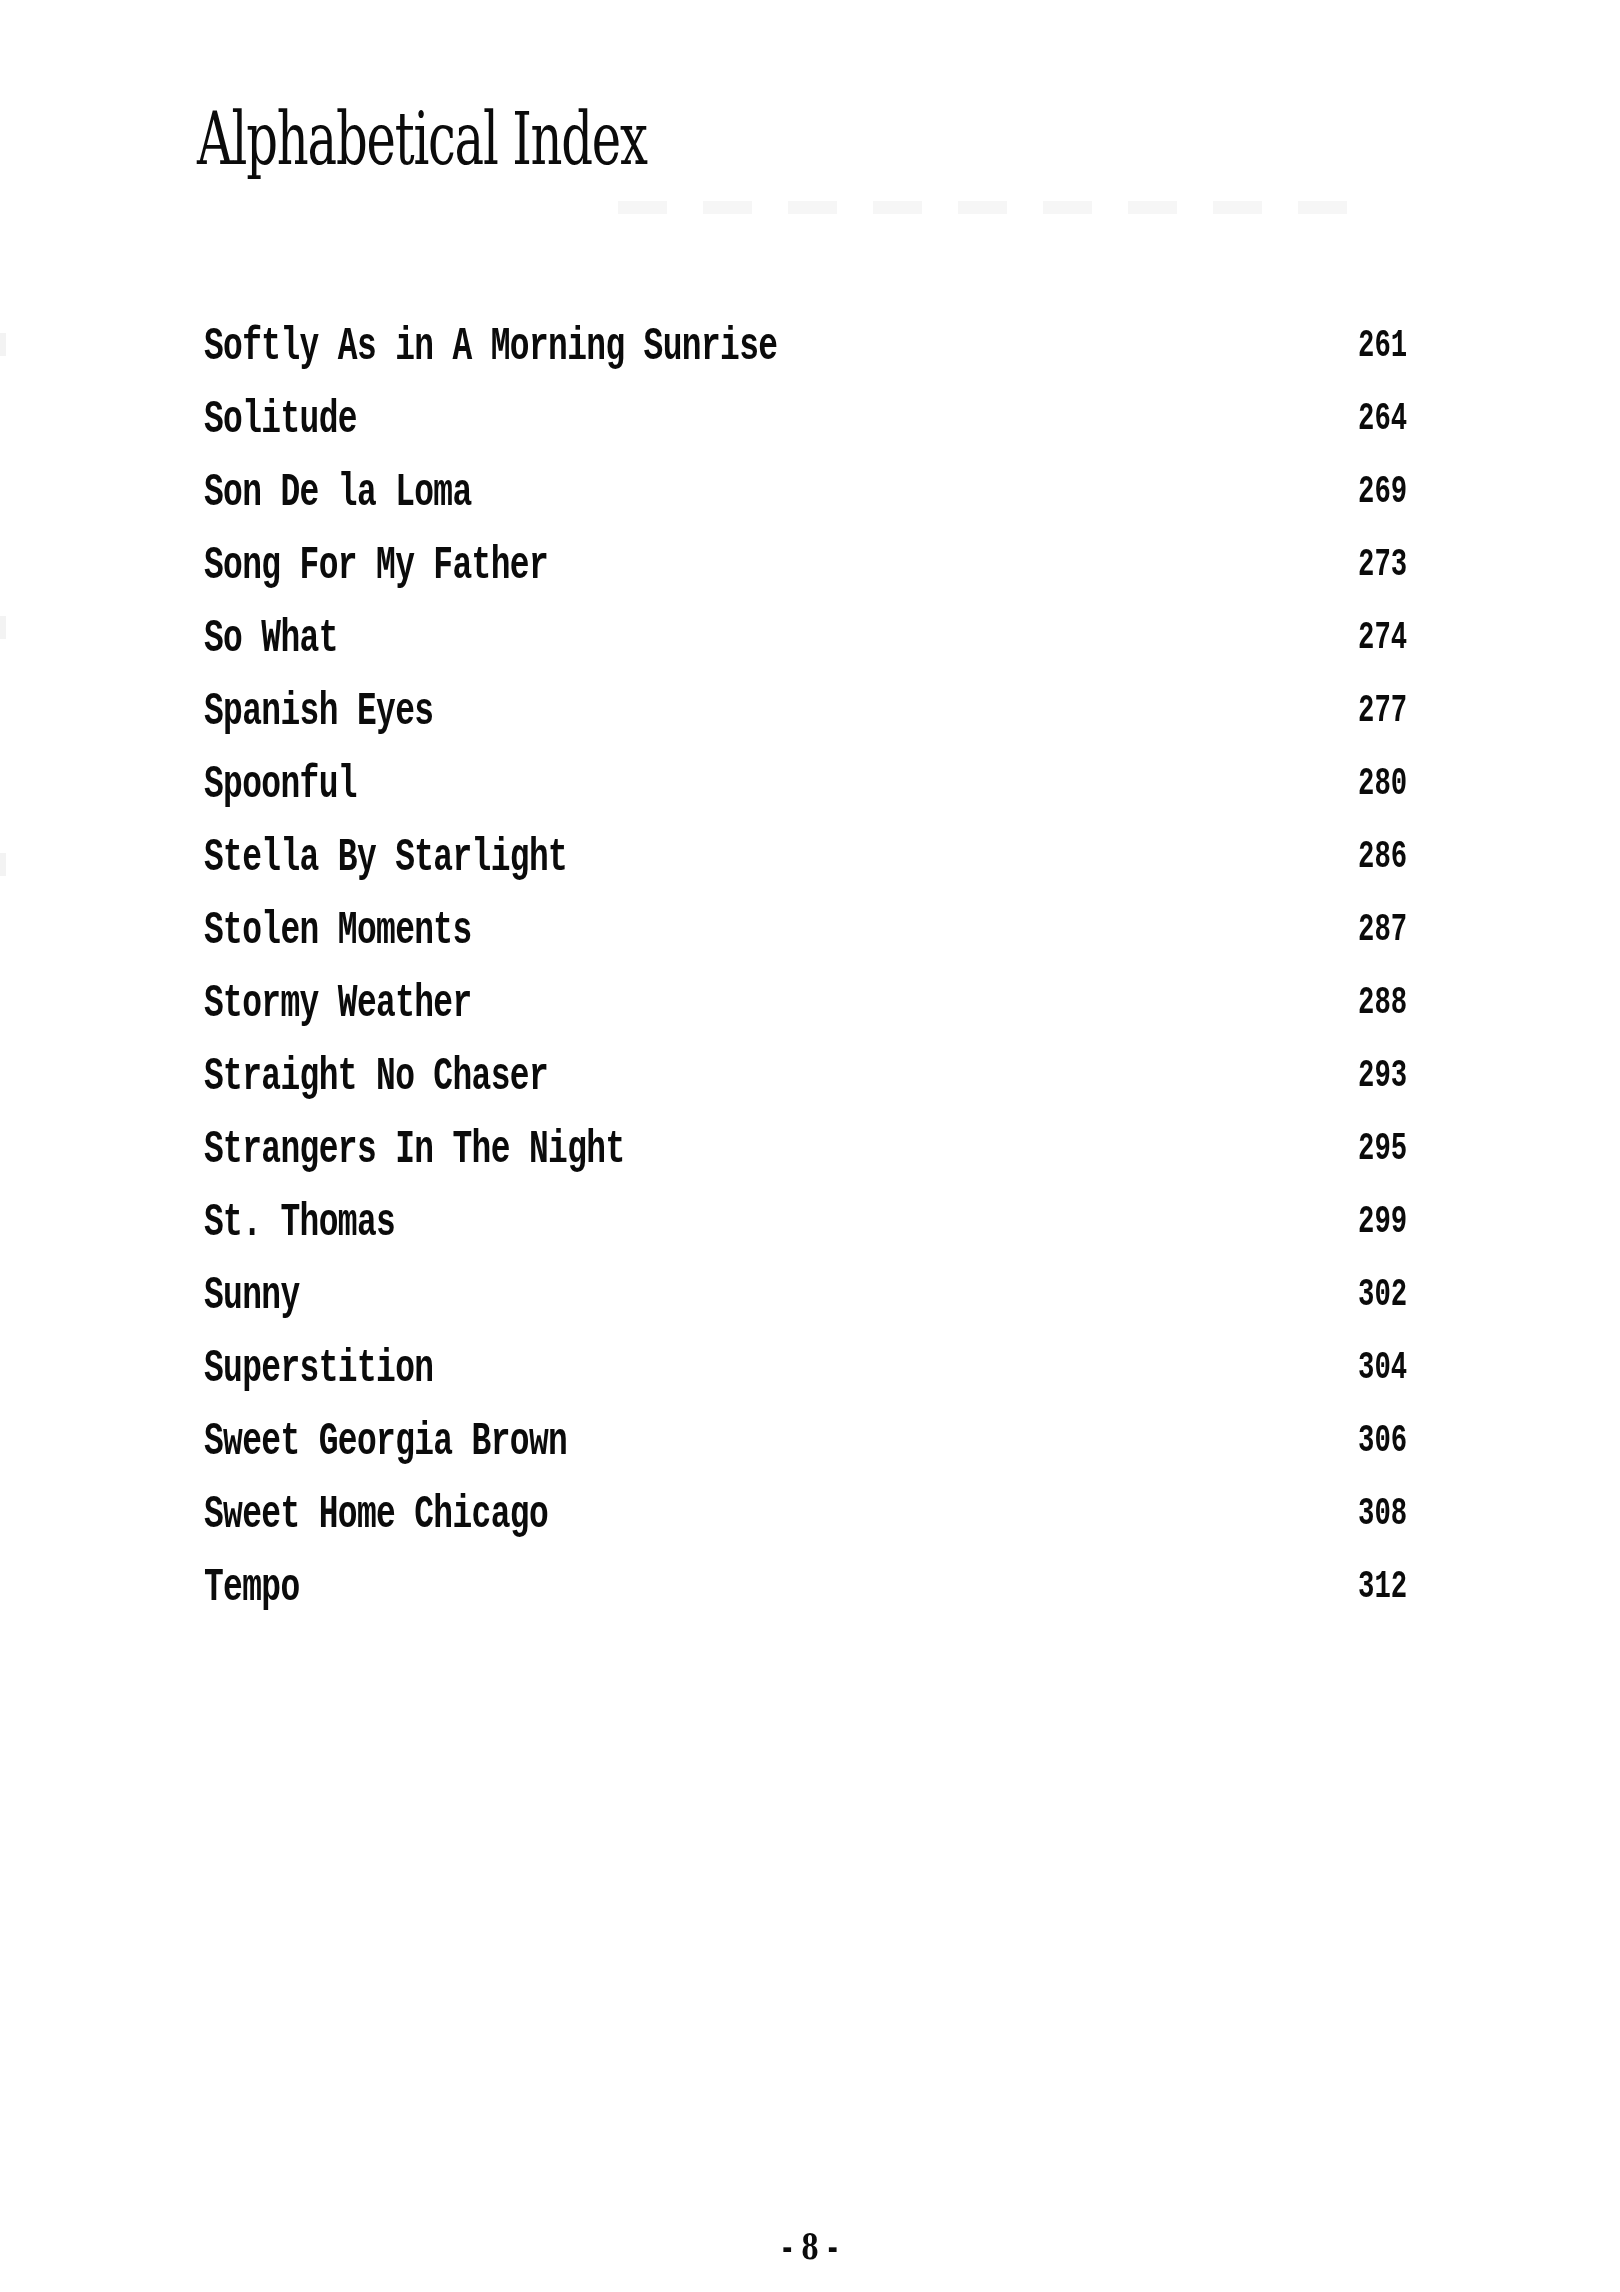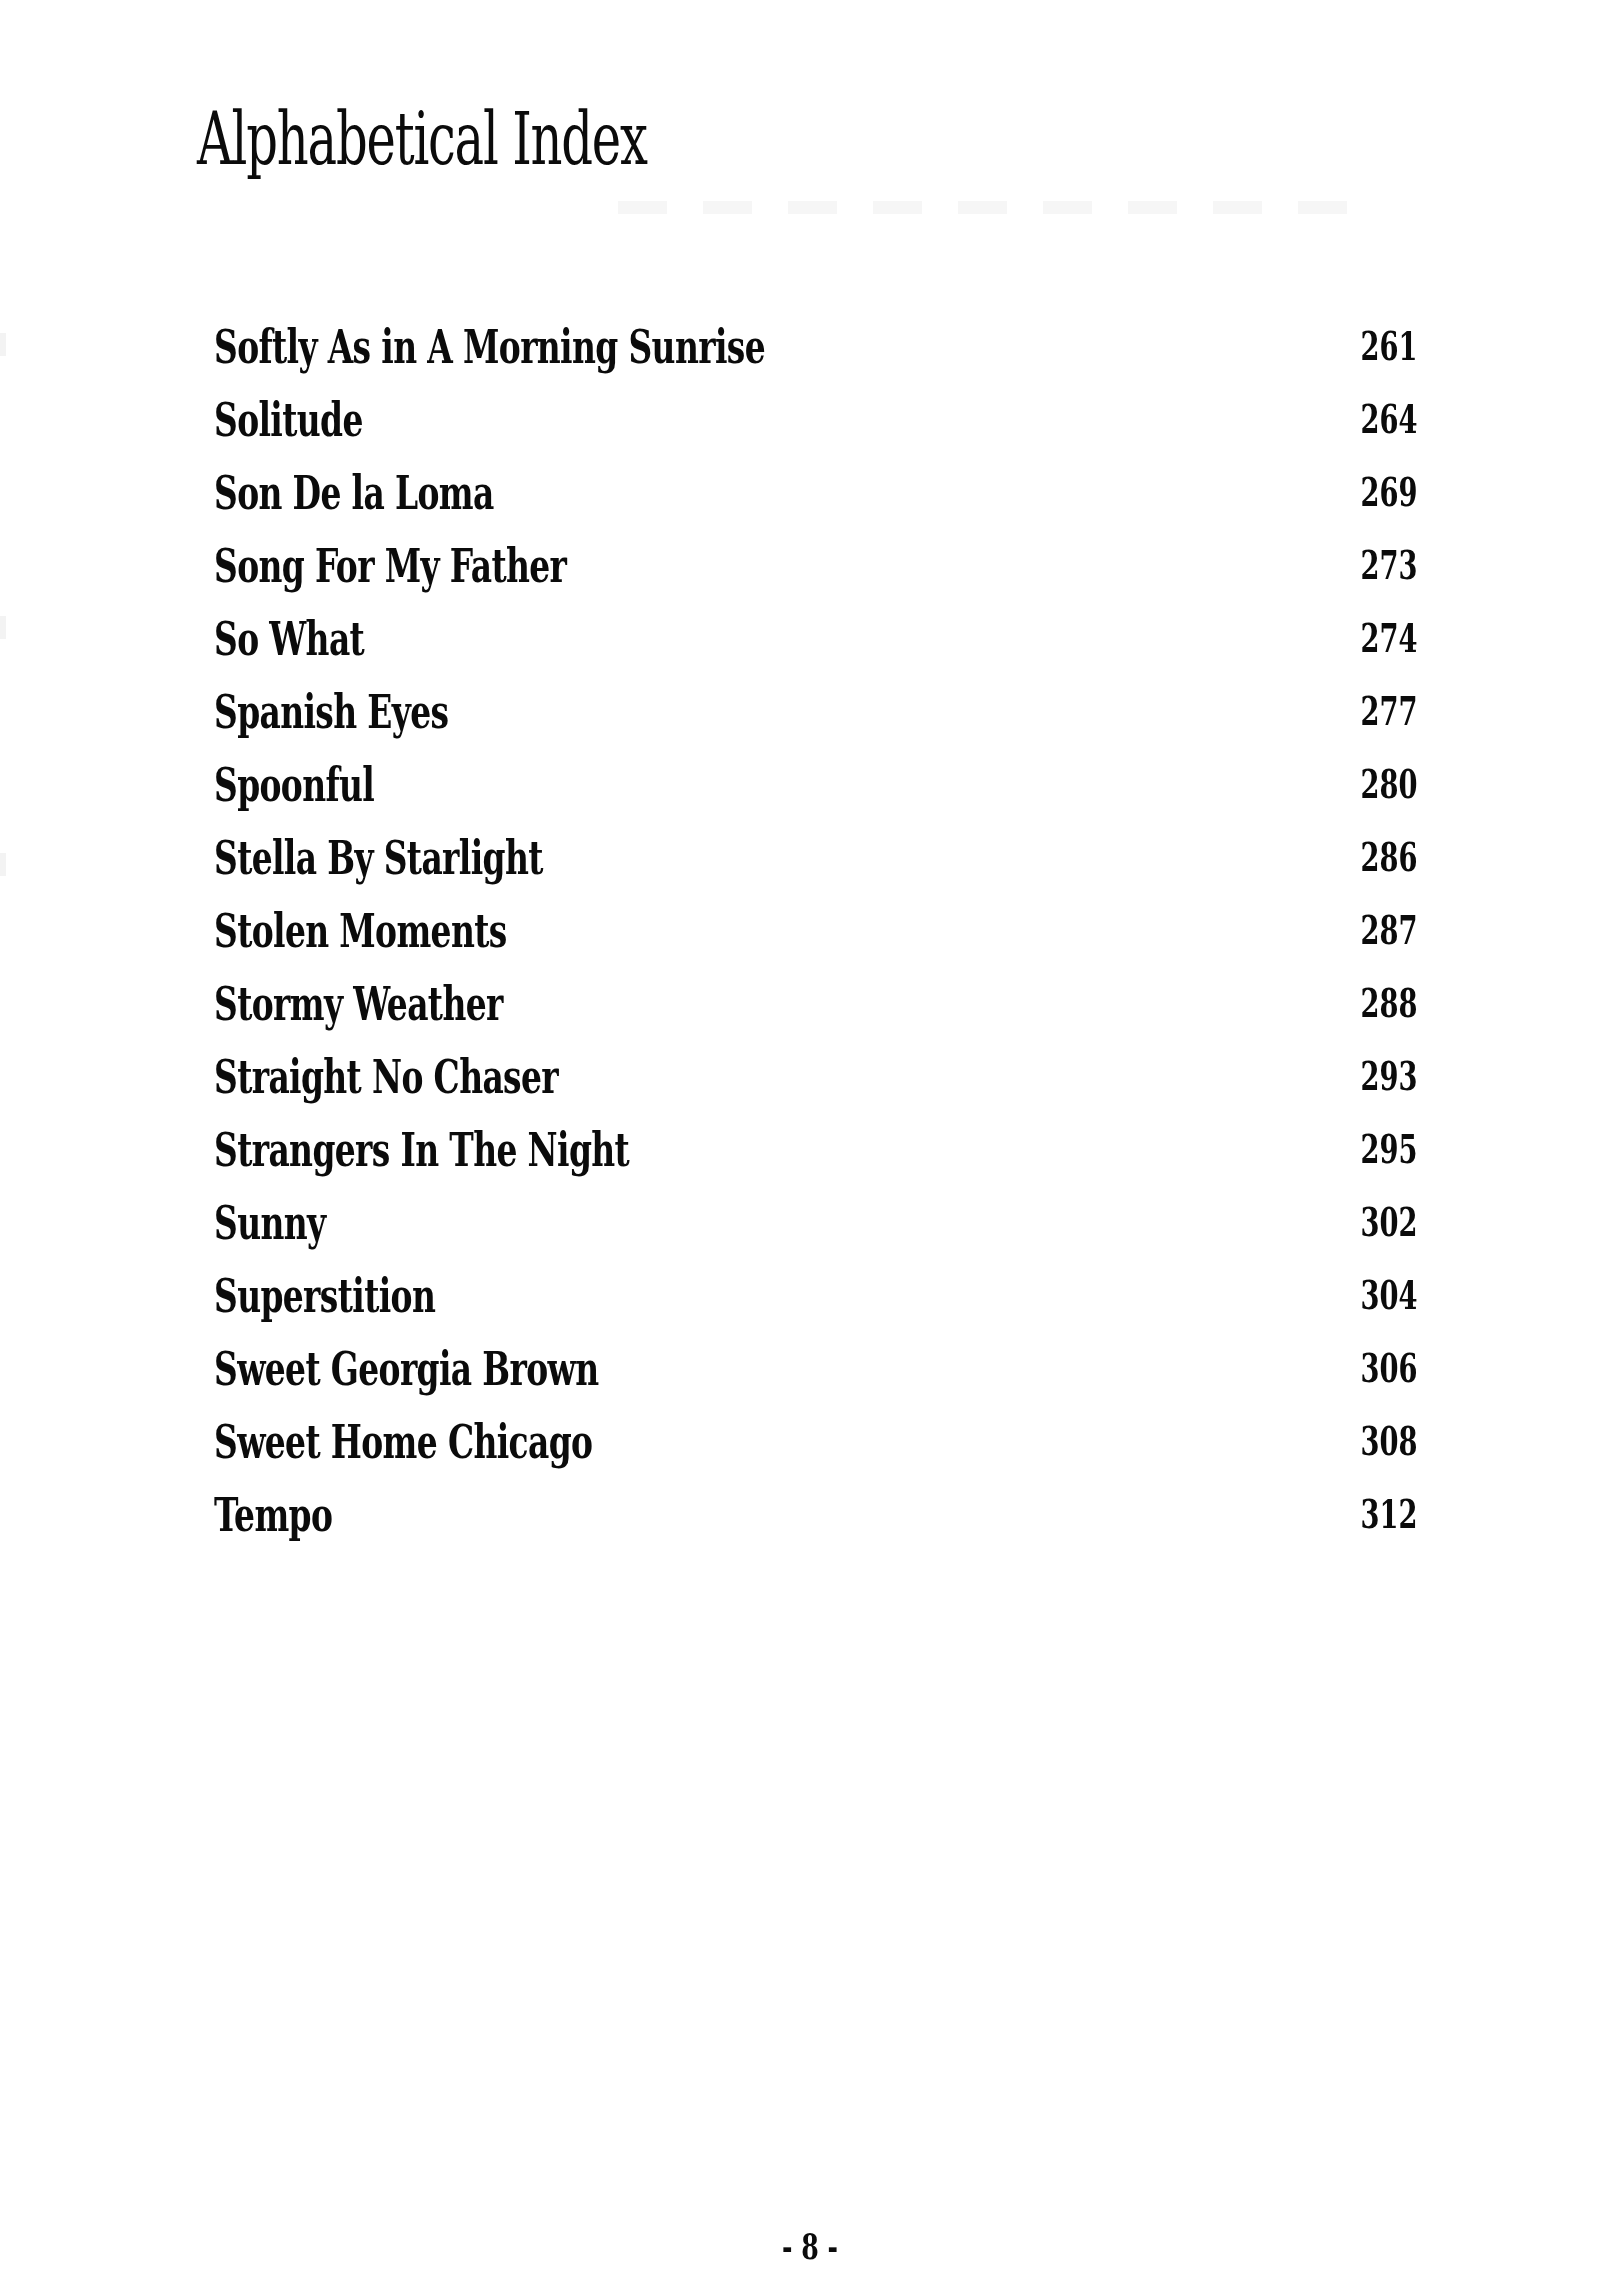--- a/index.html
+++ b/index.html
@@ -30,23 +30,24 @@
   }
   .title .squish {
     display: inline-block;
     transform: scaleX(0.68);
     transform-origin: 0 50%;
     letter-spacing: -1.8px;
   }
   
   .index-list {
     position: absolute;
-    left: 214px;
+    left: 204px;
     top: 310px;
     width: 1203px; 
+    font-family: Liberation Mono, monospace;
   }
   .row {
     display: flex;
     justify-content: space-between;
     align-items: center;
     height: 73px;
   }
   .song {
     display: inline-block;
     font-size: 47px;
@@ -155,20 +156,24 @@
       </div>
       <div class="row">
         <span class="song">Straight No Chaser</span>
         <span class="num">293</span>
       </div>
       <div class="row">
         <span class="song">Strangers In The Night</span>
         <span class="num">295</span>
       </div>
       <div class="row">
+        <span class="song">St. Thomas</span>
+        <span class="num">299</span>
+      </div>
+      <div class="row">
         <span class="song">Sunny</span>
         <span class="num">302</span>
       </div>
       <div class="row">
         <span class="song">Superstition</span>
         <span class="num">304</span>
       </div>
       <div class="row">
         <span class="song">Sweet Georgia Brown</span>
         <span class="num">306</span>

